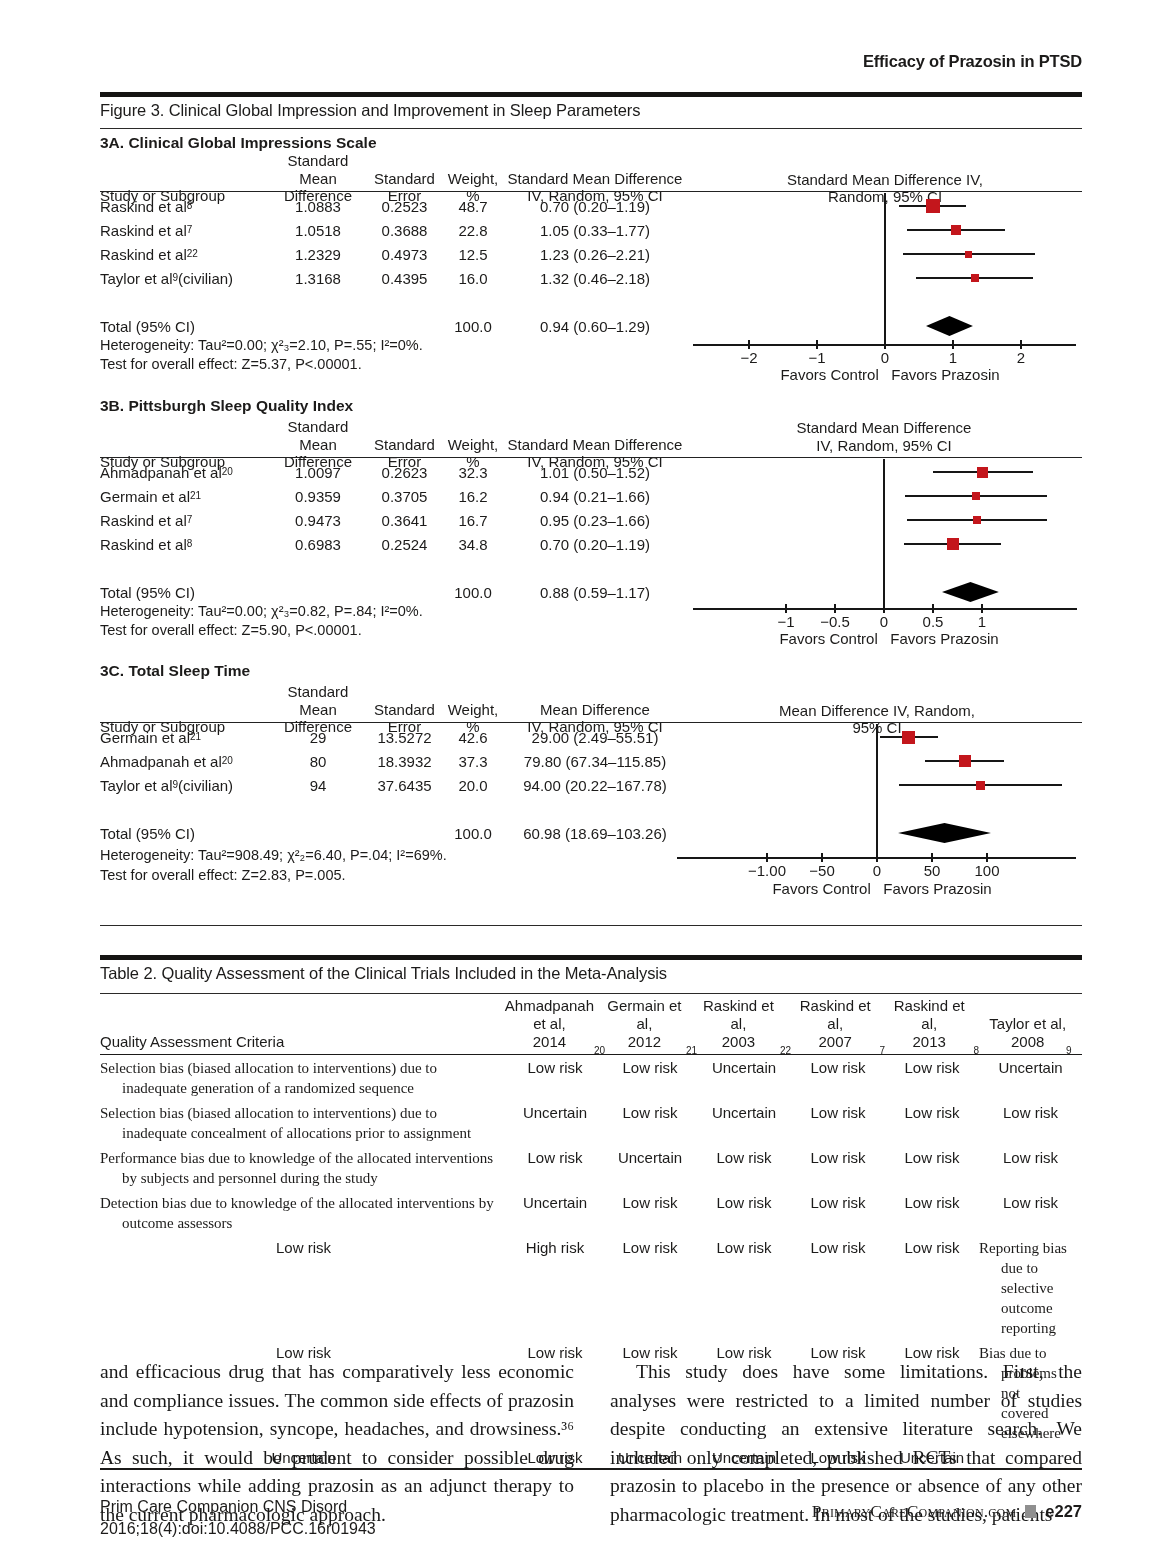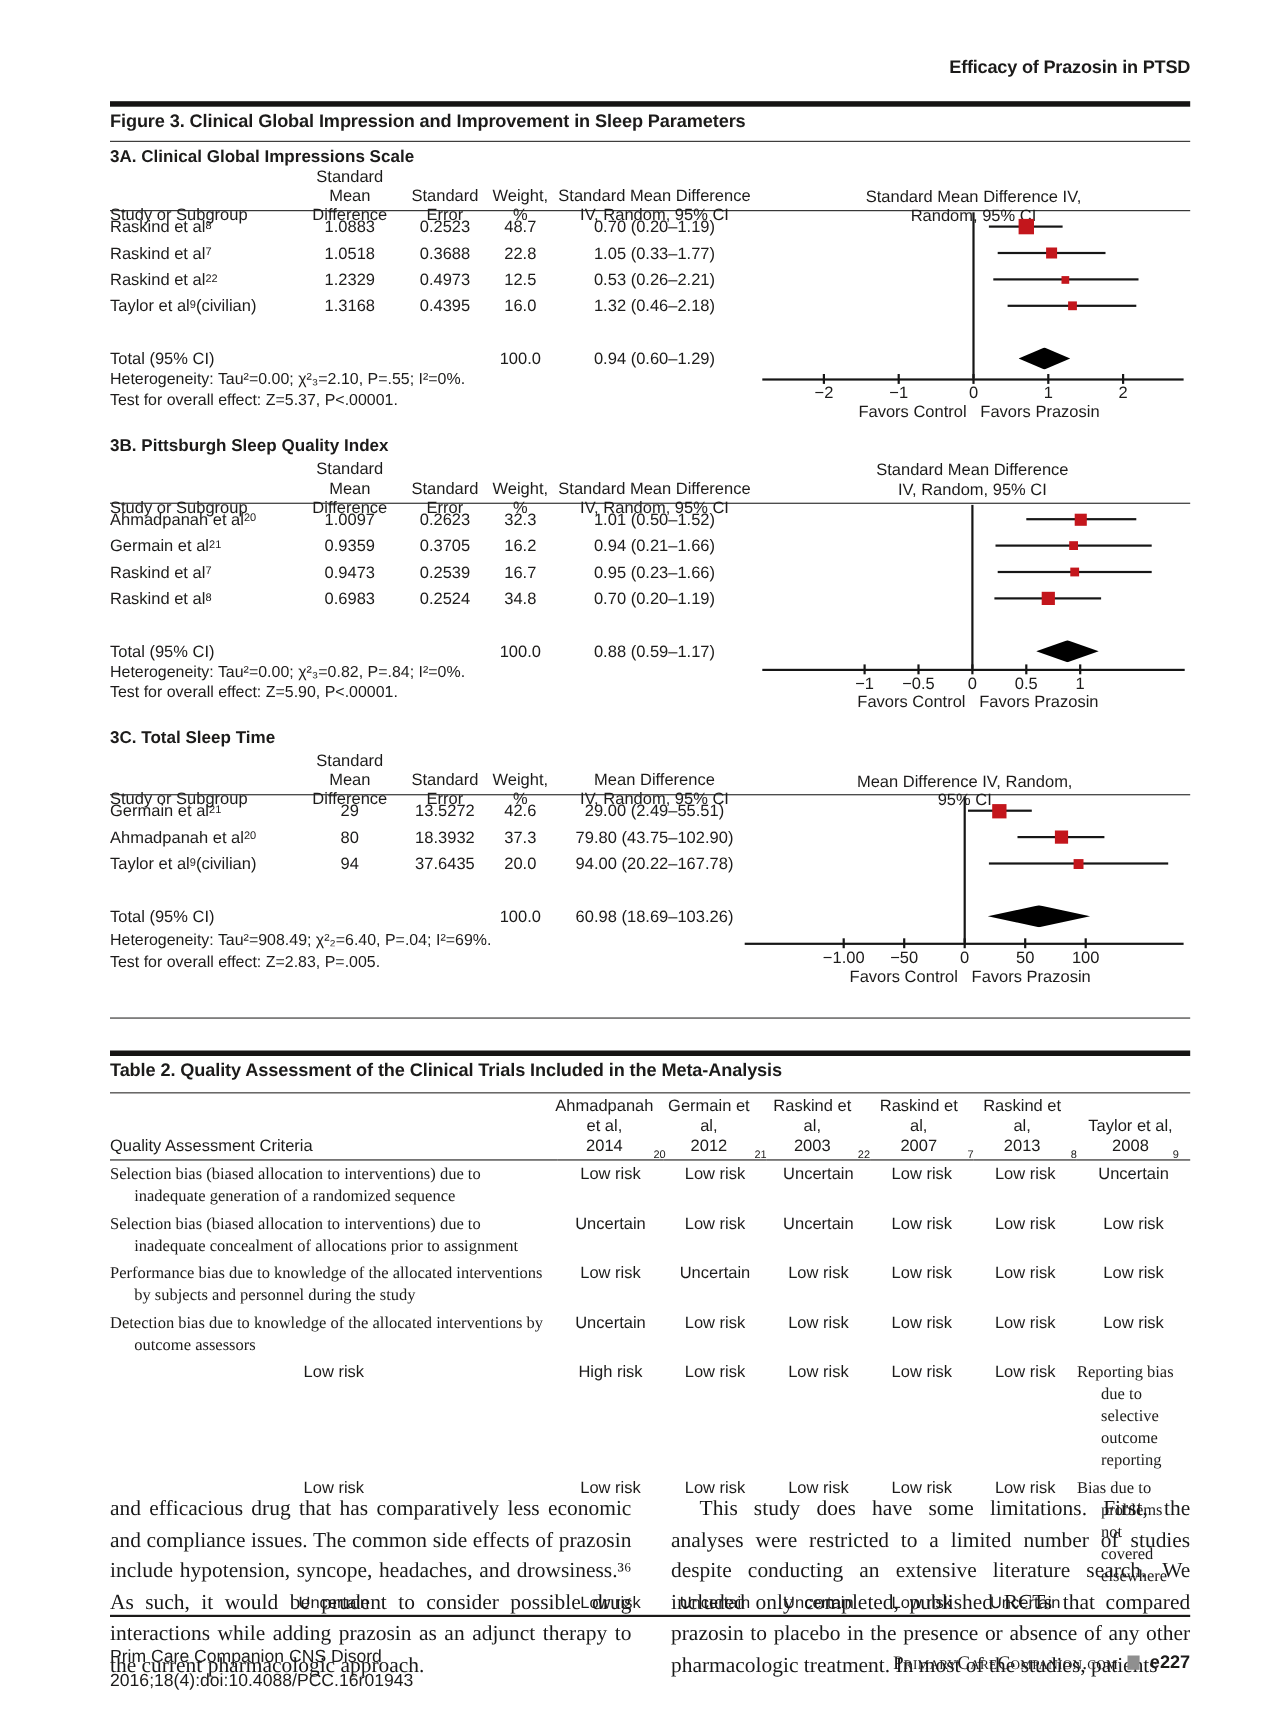--- a/index.html
+++ b/index.html
@@ -4,21 +4,21 @@
 <style>
   html,body{margin:0;padding:0;background:#ffffff;}
   .page{position:relative;width:1170px;height:1566px;background:#fff;overflow:hidden;
         font-family:"Liberation Sans",sans-serif;color:#1c1b1a;}
   sup{font-size:10px;line-height:0;}
   
   .rh{position:absolute;top:52px;right:88px;font-size:16.5px;font-weight:700;letter-spacing:-0.2px;}
   
   .block{position:absolute;left:100px;width:982px;}
   .topbar{position:absolute;left:0;right:0;top:0;height:5px;background:#151413;}
-  .block-title{position:absolute;left:0;top:9px;margin:0;font-size:16.5px;font-weight:700;letter-spacing:-0.1px;white-space:nowrap;}
+  .block-title{position:absolute;left:0;top:9px;margin:0;font-size:16.5px;font-weight:400;letter-spacing:-0.1px;white-space:nowrap;}
   .title-rule{position:absolute;left:0;right:0;height:1.4px;background:#2b2a29;}
   .fig-bottom{position:absolute;left:0;right:0;top:833px;height:1.4px;background:#2b2a29;}
   
   .panel{position:absolute;left:0;width:982px;}
   .psub{position:absolute;top:0;left:0;font-weight:700;font-size:15.5px;}
   .phead{position:absolute;left:0;width:585px;display:grid;grid-template-columns:168px 100px 73px 64px 180px;align-items:end;}
   .phead .hc{white-space:pre-line;text-align:center;font-size:15px;line-height:17.5px;}
   .phead .hc.first{text-align:left;}
   .underline{position:absolute;left:0;right:0;height:1.4px;background:#222;}
   .rows{position:absolute;left:0;width:585px;display:grid;grid-template-columns:168px 100px 73px 64px 180px;grid-auto-rows:24px;font-size:15px;}
@@ -90,21 +90,21 @@
           <div class="c">0.70 (0.20–1.19)</div>
           <div class="c name">Raskind et al<sup>7</sup></div>
           <div class="c">1.0518</div>
           <div class="c">0.3688</div>
           <div class="c">22.8</div>
           <div class="c">1.05 (0.33–1.77)</div>
           <div class="c name">Raskind et al<sup>22</sup></div>
           <div class="c">1.2329</div>
           <div class="c">0.4973</div>
           <div class="c">12.5</div>
-          <div class="c">0.53 (0.26–2.21)</div>
+          <div class="c">1.23 (0.26–2.21)</div>
           <div class="c name">Taylor et al<sup>9</sup> (civilian)</div>
           <div class="c">1.3168</div>
           <div class="c">0.4395</div>
           <div class="c">16.0</div>
           <div class="c">1.32 (0.46–2.18)</div>
           <div style="grid-column: 1 / -1;"></div>
           <div class="c name" style="grid-column: 1 / 4;">Total (95% CI)</div>
           <div class="c">100.0</div>
           <div class="c">0.94 (0.60–1.29)</div>
         </div>
@@ -158,21 +158,21 @@
           <div class="c">0.2623</div>
           <div class="c">32.3</div>
           <div class="c">1.01 (0.50–1.52)</div>
           <div class="c name">Germain et al<sup>21</sup></div>
           <div class="c">0.9359</div>
           <div class="c">0.3705</div>
           <div class="c">16.2</div>
           <div class="c">0.94 (0.21–1.66)</div>
           <div class="c name">Raskind et al<sup>7</sup></div>
           <div class="c">0.9473</div>
-          <div class="c">0.2539</div>
+          <div class="c">0.3641</div>
           <div class="c">16.7</div>
           <div class="c">0.95 (0.23–1.66)</div>
           <div class="c name">Raskind et al<sup>8</sup></div>
           <div class="c">0.6983</div>
           <div class="c">0.2524</div>
           <div class="c">34.8</div>
           <div class="c">0.70 (0.20–1.19)</div>
           <div style="grid-column: 1 / -1;"></div>
           <div class="c name" style="grid-column: 1 / 4;">Total (95% CI)</div>
           <div class="c">100.0</div>
@@ -226,21 +226,21 @@
         <div class="rows" style="top: 63px;">
           <div class="c name">Germain et al<sup>21</sup></div>
           <div class="c">29</div>
           <div class="c">13.5272</div>
           <div class="c">42.6</div>
           <div class="c">29.00 (2.49–55.51)</div>
           <div class="c name">Ahmadpanah et al<sup>20</sup></div>
           <div class="c">80</div>
           <div class="c">18.3932</div>
           <div class="c">37.3</div>
-          <div class="c">79.80 (43.75–102.90)</div>
+          <div class="c">79.80 (67.34–115.85)</div>
           <div class="c name">Taylor et al<sup>9</sup> (civilian)</div>
           <div class="c">94</div>
           <div class="c">37.6435</div>
           <div class="c">20.0</div>
           <div class="c">94.00 (20.22–167.78)</div>
           <div style="grid-column: 1 / -1;"></div>
           <div class="c name" style="grid-column: 1 / 4;">Total (95% CI)</div>
           <div class="c">100.0</div>
           <div class="c">60.98 (18.69–103.26)</div>
         </div>

